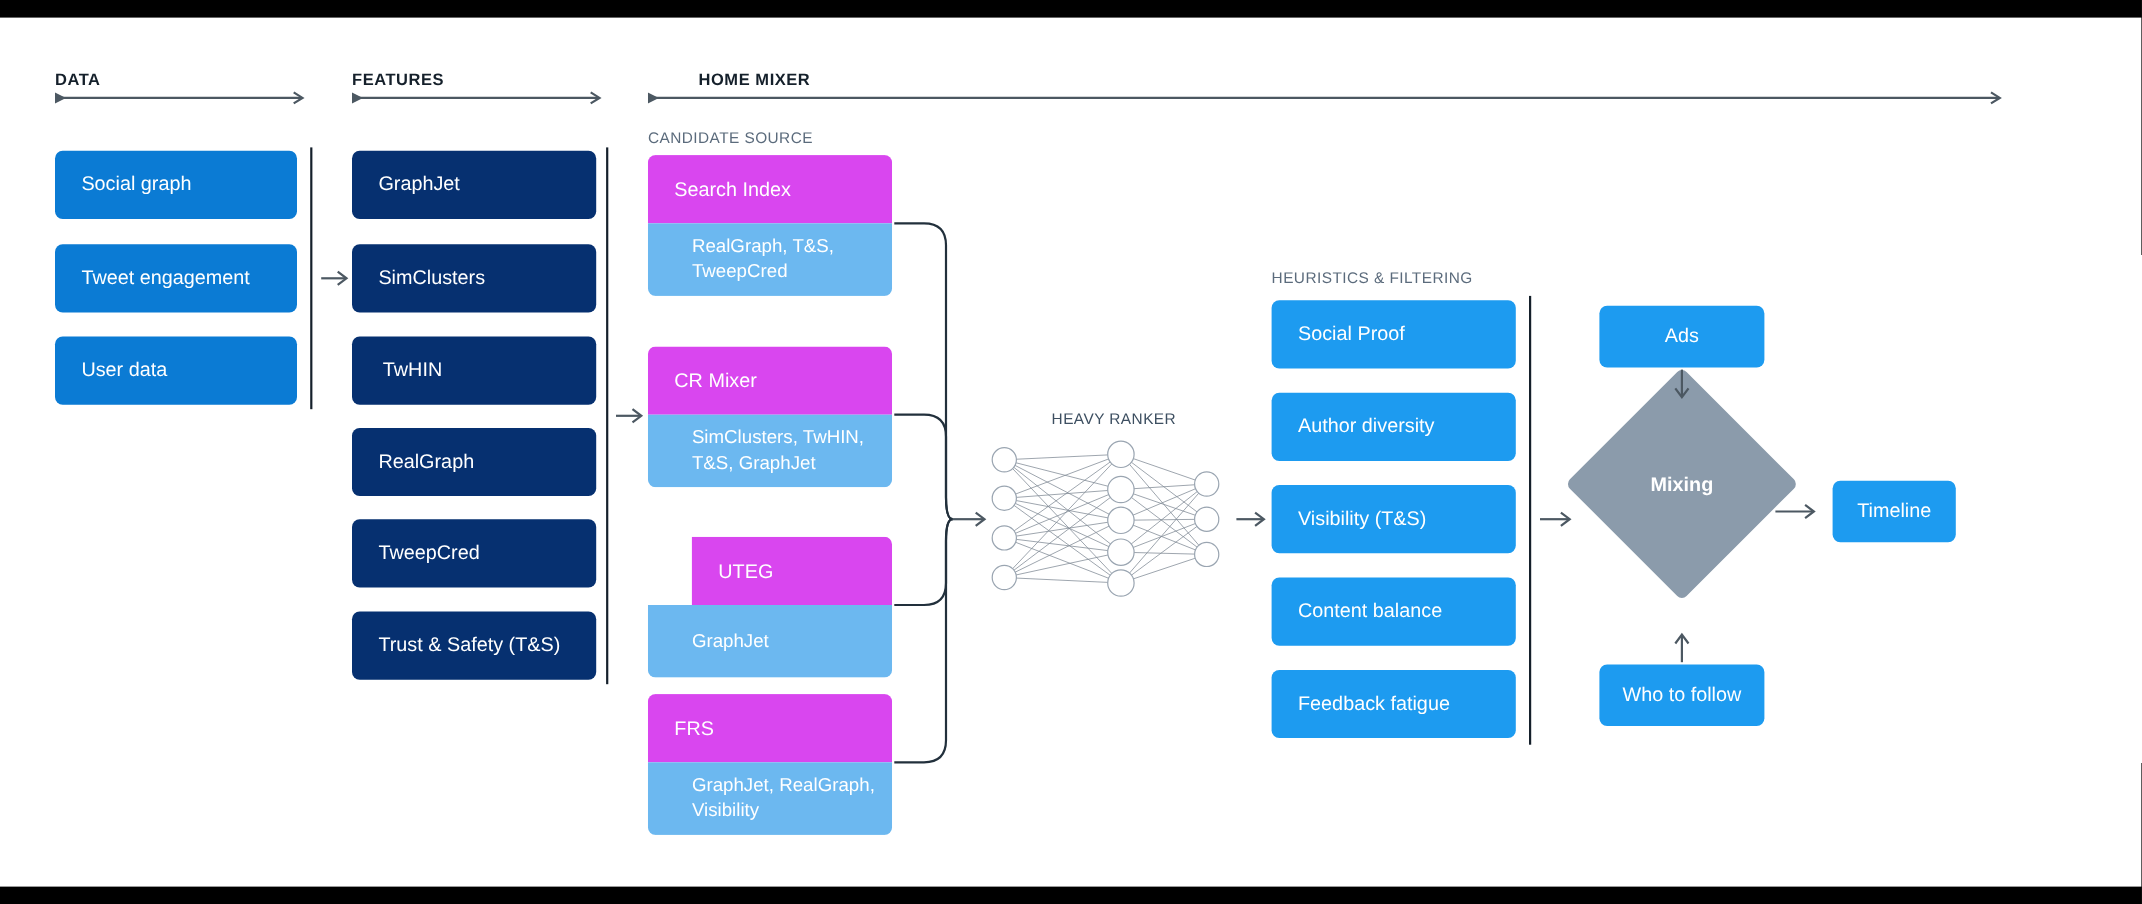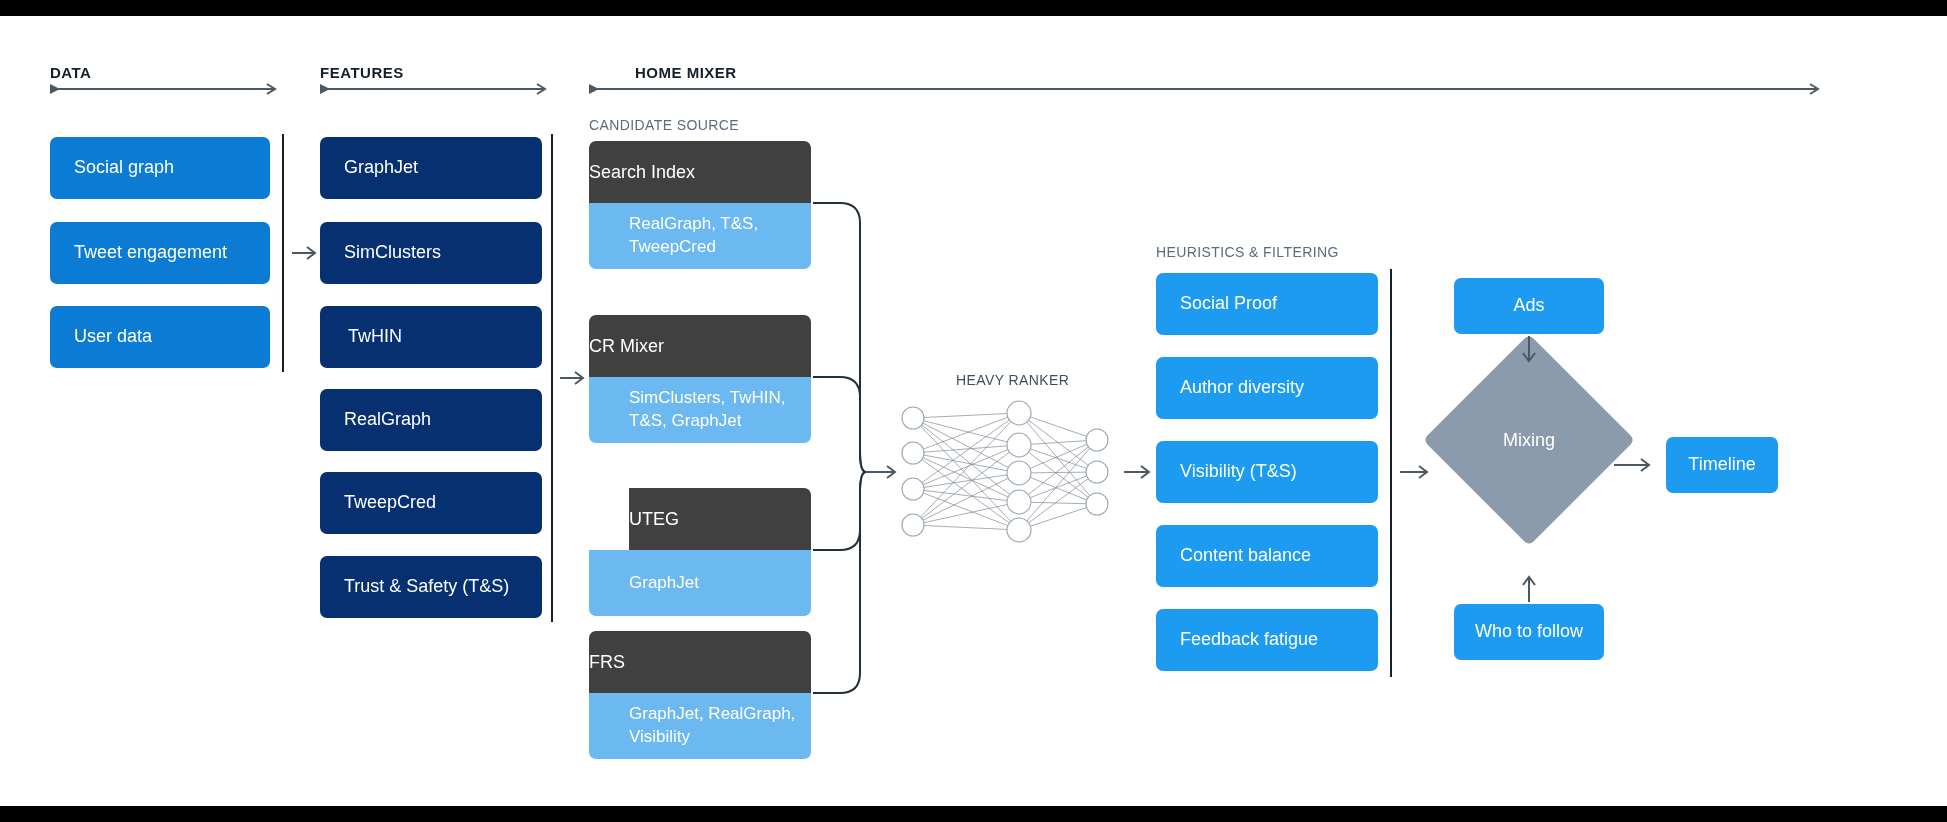--- a/index.html
+++ b/index.html
@@ -64,25 +64,26 @@
   .card.sky    { background: #1d9bf0; }
   .card.center { justify-content: center; padding-left: 0; }
 
   
   .stack {
     position: absolute;
     border-radius: 7px;
     overflow: hidden;
   }
   .stack .st-head {
-    background: #404040;
+    background: #d946ef;
     color: #fff;
     font-size: 18px;
     display: flex;
     align-items: center;
+    padding-left: 24px;
     box-sizing: border-box;
   }
   .stack .st-body {
     background: #6cb8f0;
     color: #ffffff;
     font-size: 17px;
     line-height: 1.35;
     display: flex;
     align-items: center;
     padding-left: 40px;
@@ -94,20 +95,21 @@
   
   .vsep {
     position: absolute;
     width: 2px;
     background: #15202b;
   }
 
   
   .diamond-wrap {
     position: absolute;
+    font-weight: bold;
   }
   .diamond {
     width: 100%;
     height: 100%;
     background: #8b9bab;
     transform: rotate(45deg);
     border-radius: 6px;
   }
   .diamond-label {
     position: absolute;

